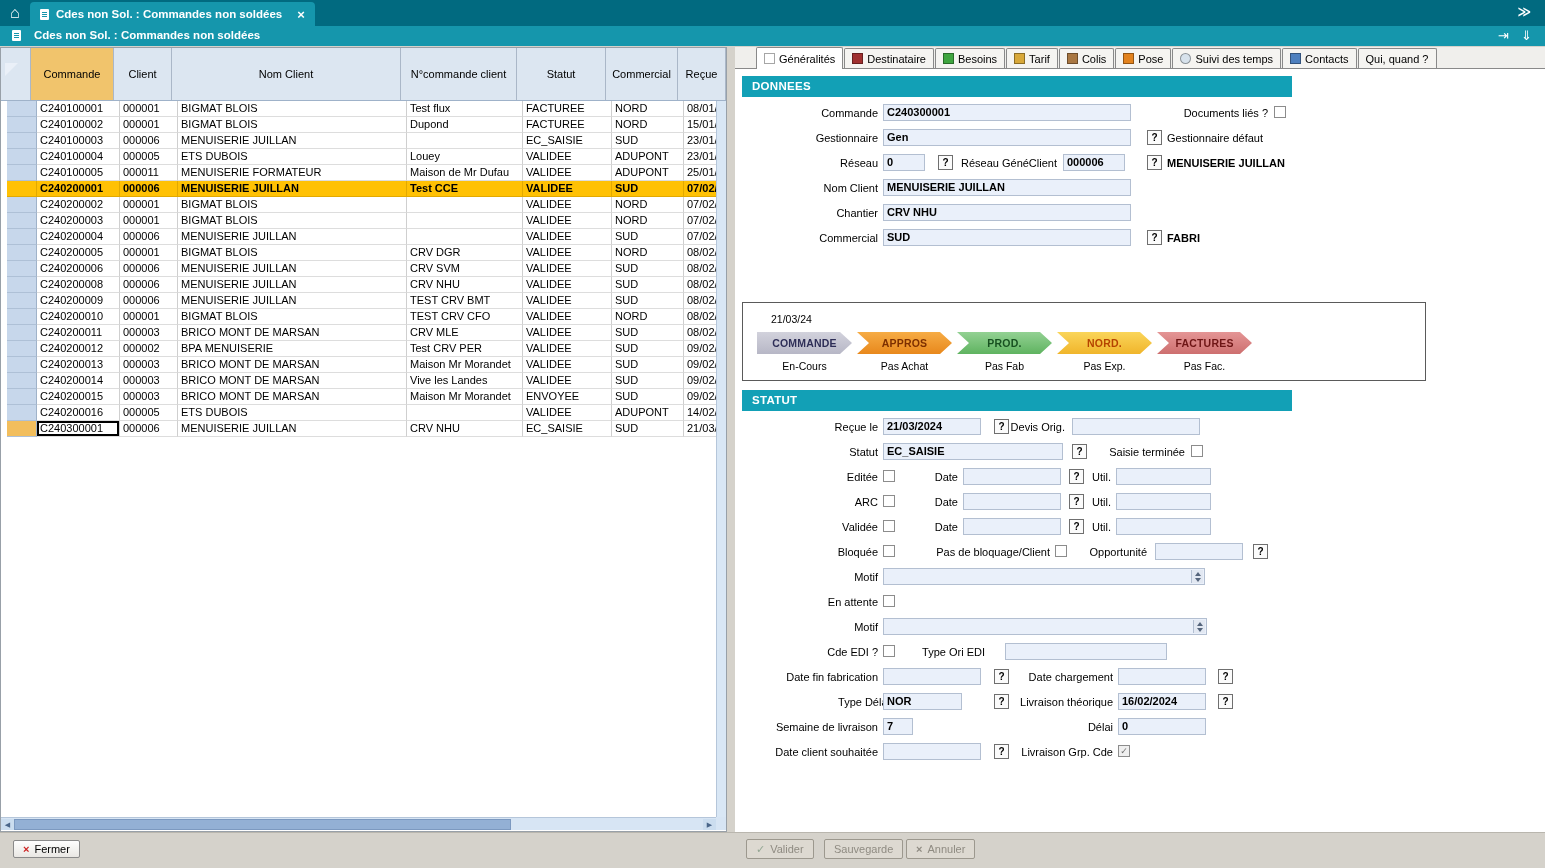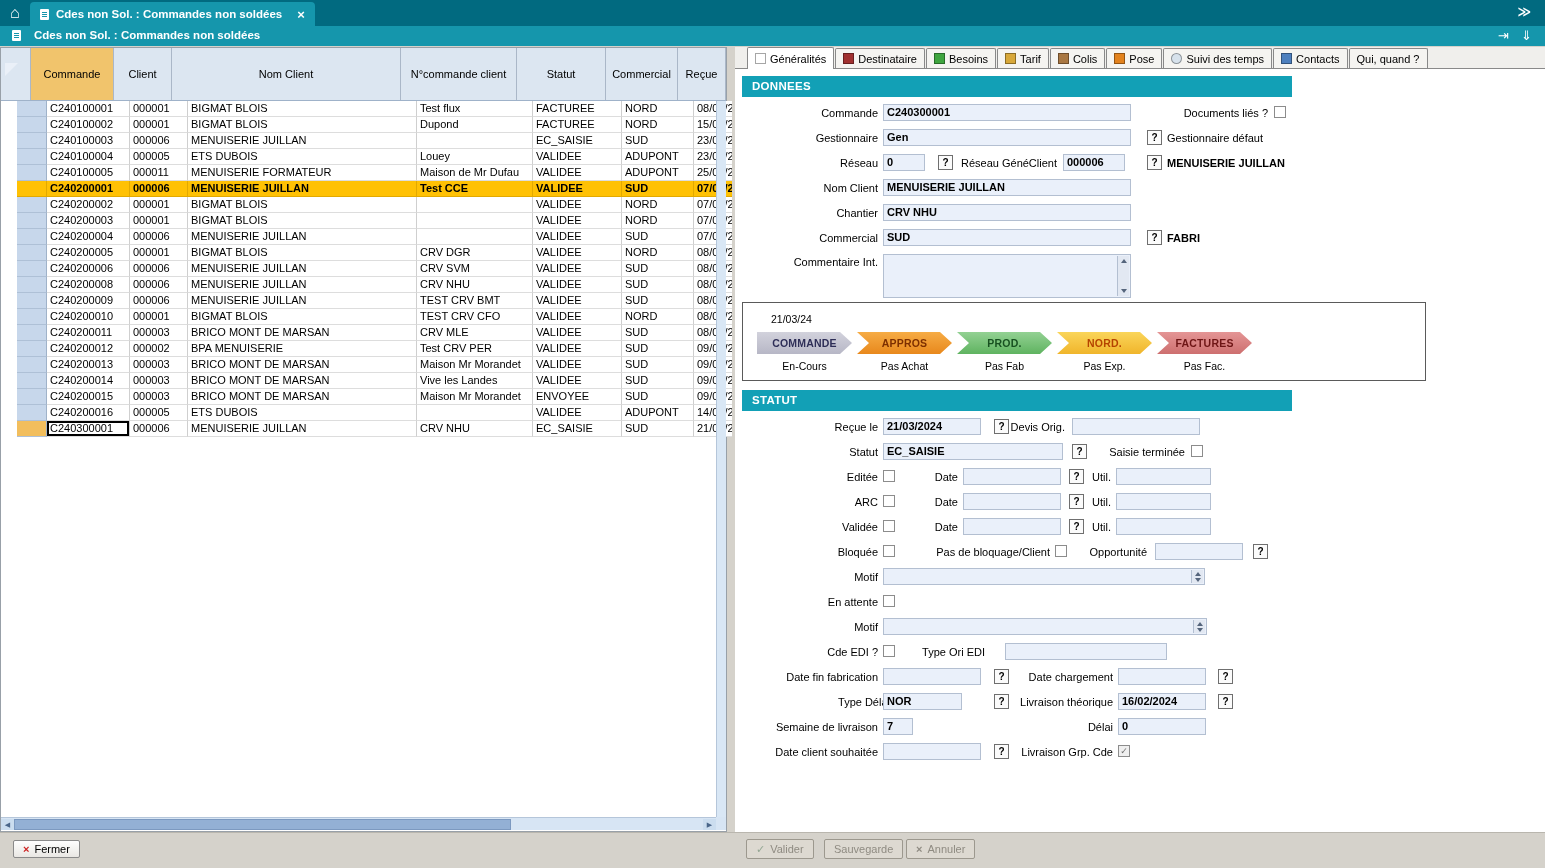--- a/index.html
+++ b/index.html
@@ -21,37 +21,37 @@
 .ticn{position:absolute;color:#fff;font-size:13px;top:2px}
 
 
 #leftpanel{position:absolute;left:0;top:47px;width:727px;height:785px;background:#fff;border:1px solid #98A0A8}
 #thead{position:absolute;left:0;top:0;width:725px;height:53px;display:flex;background:#DCE6F1;border-bottom:1px solid #9FB2C9}
 .hcell{height:100%;display:flex;align-items:center;justify-content:center;text-align:center;font-size:11px;border-right:1px solid #AAB7C8;overflow:hidden;padding:0 2px;white-space:normal}
 .hc0{width:30px;position:relative}
 .hc0::after{content:"";position:absolute;left:4px;top:15px;width:0;height:0;border-top:13px solid #EAF0F8;border-right:13px solid transparent}
 .hc1{width:83px}.hc2{width:58px}.hc3{width:229px}.hc4{width:116px}.hc5{width:89px}.hc6{width:72px}.hc7{width:48px}
 .sortcol{background:#F1C46C}
-#tbody{position:absolute;left:16px;top:53px;width:715px}
+#tbody{position:absolute;left:6px;top:53px;width:715px}
 .trow{display:flex;height:16px;background:#fff}
 .tcell{font-size:11px;line-height:15px;padding:0 3px;border-right:1px solid #CFCFCF;border-bottom:1px solid #DDD;overflow:hidden;white-space:nowrap}
 .c0{width:30px;background:#C7D7EB;border-right:1px solid #9FB2C9;border-bottom:1px solid #AEC0D6}
 .c1{width:83px}.c2{width:58px}.c3{width:229px}.c4{width:116px}.c5{width:89px}.c6{width:72px}.c7{width:38px;border-right:none}
 .trow.highlight .tcell{background:#FFC104;font-weight:bold;border-bottom-color:#E2A900;border-right-color:#E2A900}
 .trow.current .c0{background:#F2BE5D}
 .focuscell{box-shadow:inset 0 0 0 2px #000;background:#fff}
 #vscroll{position:absolute;right:0;top:53px;width:10px;height:716px;background:#D9E7F5;border-left:1px solid #B5C6DA}
 #hscroll{position:absolute;left:0;top:769px;width:715px;height:13px;background:#D7E5F4;border-top:1px solid #B5C6DA}
 .sbtn{position:absolute;top:1px;width:13px;height:11px;background:#CBDDEF;color:#4A668A;font-size:7px;line-height:11px;text-align:center}
 #hthumb{position:absolute;left:13px;top:1px;width:497px;height:11px;background:#93B0D5;border:1px solid #7C99C0}
 #scorner{position:absolute;left:715px;top:769px;width:10px;height:13px;background:#D7E5F4}
 
 
 #rightpanel{position:absolute;left:735px;top:47px;width:810px;height:785px;background:#fff}
-#tabstrip{position:absolute;left:0;top:0;width:810px;height:22px;background:#F0EFEC;border-bottom:1px solid #898989;display:flex;align-items:flex-end;padding-left:12px}
+#tabstrip{position:absolute;left:0;top:0;width:810px;height:22px;background:#F0EFEC;border-bottom:1px solid #898989;display:flex;align-items:flex-end;padding-left:21px}
 .tab{height:20px;display:flex;align-items:center;gap:4px;padding:0 7px;border:1px solid #898989;border-bottom:none;background:#F5F4F1;font-size:11px;margin-right:1px;border-radius:2px 2px 0 0;white-space:nowrap}
 .tab.active{background:#fff;height:22px;margin-bottom:-1px;z-index:2}
 .tabicon{width:11px;height:11px;border:1px solid rgba(0,0,0,.35);display:inline-block;flex:0 0 auto}
 .tabicon.round{border-radius:50%}
 .sechdr{position:absolute;left:7px;width:550px;height:21px;background:#12A0B6;color:#fff;font-weight:bold;font-size:11.5px;line-height:21px;padding-left:10px;letter-spacing:.3px}
 .rrow{position:absolute;left:0;width:810px;height:20px}
 .lb{position:absolute;top:3px;font-size:11px;text-align:right;white-space:nowrap}
 .lb.ltext{text-align:left}
 .sideval{position:absolute;top:3px;font-size:11px;font-weight:bold;white-space:nowrap}
 .in{position:absolute;top:0;height:17px;background:#EAF0FA;border:1px solid #B3BFD1;font-size:11px;font-weight:bold;padding:1px 3px;white-space:nowrap;overflow:hidden}
@@ -409,29 +409,20 @@
     <div class="in" style="left:148px;width:248px">CRV NHU</div>
   </div>
 
   <div class="rrow" style="top:182px">
     <span class="lb" style="left:0;width:143px">Commercial</span>
     <div class="in" style="left:148px;width:248px">SUD</div>
     <div class="q" style="left:412px">?</div>
     <span class="sideval" style="left:432px">FABRI</span>
   </div>
 
-  <div class="rrow" style="top:207px;height:48px">
-    <span class="lb" style="left:0;width:143px;top:2px">Commentaire Int.</span>
-    <div class="in ta" style="left:148px;width:248px;height:44px">
-      <span class="spin">
-          <i class="up"></i>
-          <i class="dn"></i>
-        </span>
-    </div>
-  </div>
 
   <div id="wfbox">
     <div id="wfdate">21/03/24</div>
     <div id="wfsteps">
         <div class="arrow first" style="background: linear-gradient(rgb(210, 210, 220), rgb(183, 183, 198)); color: rgb(46, 46, 87);">COMMANDE</div>
         <div class="arrow" style="background: linear-gradient(rgb(246, 172, 69), rgb(232, 136, 28)); color: rgb(125, 47, 0);">APPROS</div>
         <div class="arrow" style="background: linear-gradient(rgb(147, 209, 147), rgb(95, 179, 96)); color: rgb(23, 80, 32);">PROD.</div>
         <div class="arrow" style="background: linear-gradient(rgb(250, 213, 90), rgb(240, 181, 43)); color: rgb(181, 67, 0);">NORD.</div>
         <div class="arrow" style="background: linear-gradient(rgb(228, 149, 149), rgb(205, 111, 111)); color: rgb(110, 21, 21);">FACTURES</div>
       </div>

